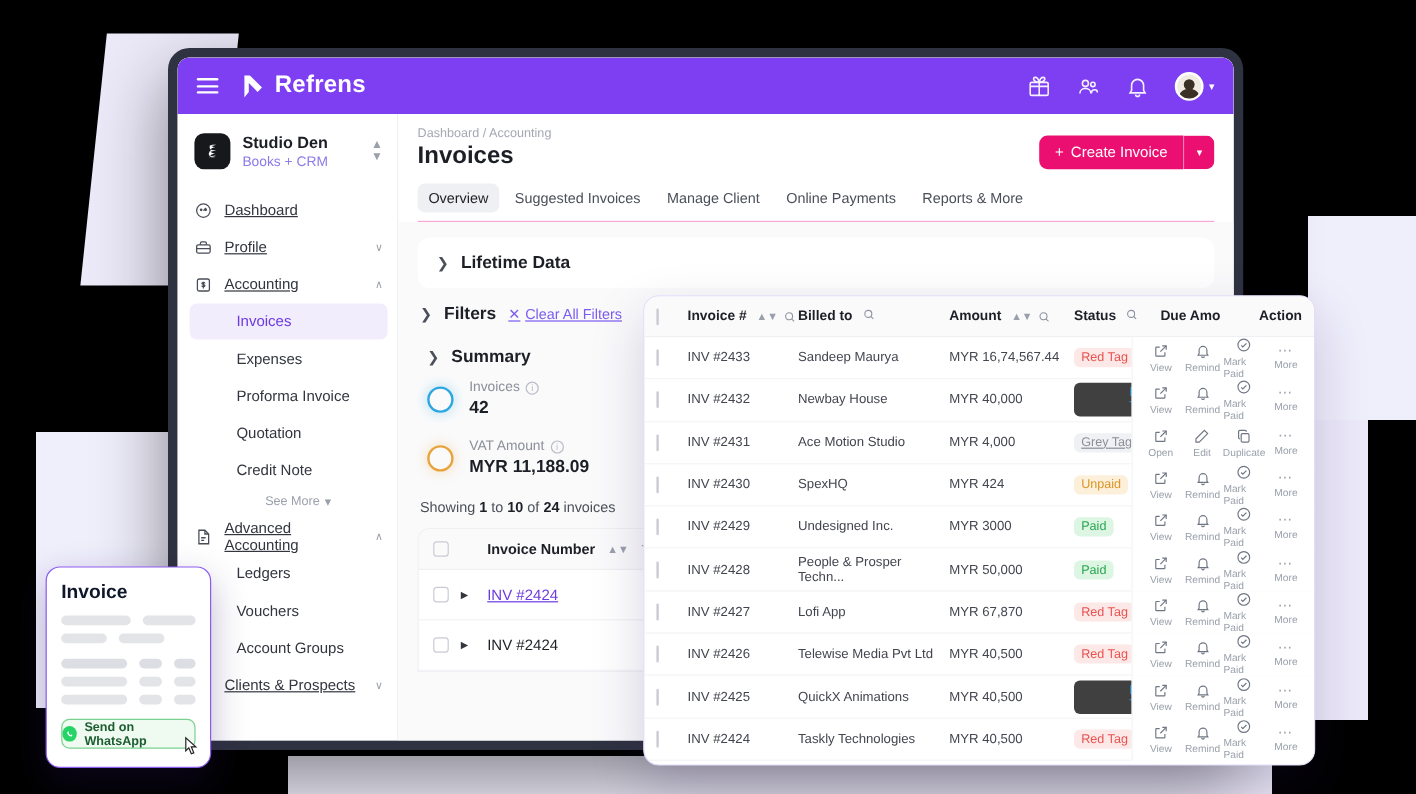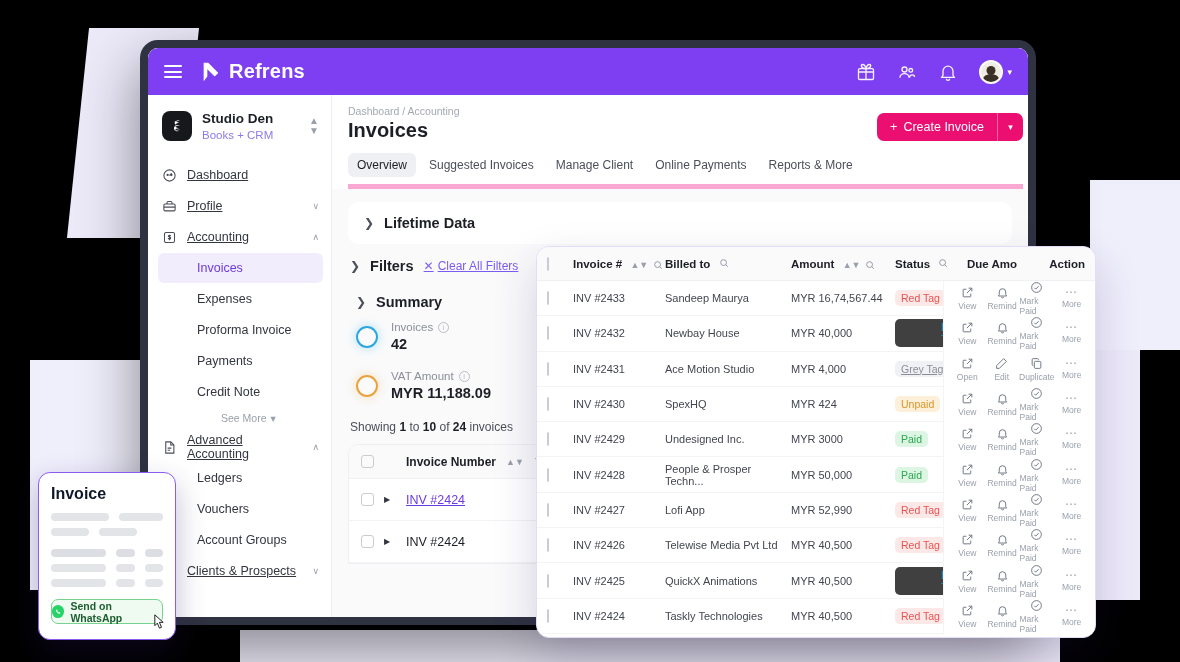--- a/index.html
+++ b/index.html
@@ -84,36 +84,36 @@
     color:#33363f; cursor:pointer; margin: 1px 8px 1px 10px; border-radius:6px;
   }
   .sub-item.active { background:#f1edfd; color:#6d3ae0; font-weight:500; }
   .see-more {
     padding-left:39px; font-size:10.5px; color:#9aa0ab; display:flex; align-items:center; gap:4px;
     height:20px; cursor:pointer;margin-left:34px;
   }
 
   
   .main { flex:1; min-width:0; display:flex; flex-direction:column; background:#fff; }
-  .main-head { padding: 10px 5px 0 16px; }
+  .main-head { padding: 10px 16px 0 16px; }
   .crumb { font-size:10.5px; color:#a4a8b2; }
   .title-row { display:flex; align-items:flex-start; }
   .page-title { font-size:20px; font-weight:700; color:#1d1f26; margin-top:2px; }
   .cta-wrap { margin-left:auto; display:flex; margin-top:-4px; }
   .cta {
     background:#ec0f72; color:#fff; font-size:12.5px; font-weight:500;
     border:none; border-radius:7px 0 0 7px; padding: 0 13px; height:28px;
     display:flex; align-items:center; gap:6px; cursor:pointer;
   }
   .cta-split {
     background:#ec0f72; color:#fff; border:none; border-left:1px solid rgba(255,255,255,.35);
     border-radius:0 7px 7px 0; width:26px; height:28px; display:flex; align-items:center;
     justify-content:center; cursor:pointer; font-size:9px;
   }
-  .tabs { display:flex; gap:4px; margin-top:11px; border-bottom:5px solid #f9a8d4; padding-bottom:0;}
+  .tabs { display:flex; gap:4px; margin-top:11px; border-bottom:1px solid #f9a8d4; padding-bottom:0;}
   .tab {
     font-size:12px; color:#4b4f59; padding:5px 9px; border-radius:6px; cursor:pointer;
     margin-bottom:7px;
   }
   .tab.active { background:#eef0f3; color:#1d1f26; font-weight:500; }
 
   .main-scroll { flex:1; background:#fafafb; padding: 13px 16px; overflow:hidden; }
   .card {
     background:#fff; border-radius:10px; padding: 13px 16px; margin-bottom:10px;
   }
@@ -313,21 +313,21 @@
           <div class="sub-item active">
             <span>Invoices</span>
           </div>
           <div class="sub-item">
             <span>Expenses</span>
           </div>
           <div class="sub-item">
             <span>Proforma Invoice</span>
           </div>
           <div class="sub-item">
-            <span>Payments</span>
+            <span>Quotation</span>
           </div>
           <div class="sub-item">
             <span>Credit Note</span>
           </div>
 
           <div class="see-more">
             <span>See More</span>
             <span>▾</span>
           </div>
 
@@ -746,21 +746,21 @@
               <span style="letter-spacing:1.5px;font-size:12px;line-height:9px;color:#9aa0ab">⋯</span>
               <span>More</span>
             </div>
           </div>
         </div>
         <div class="fp-rowwrap">
           <div class="fp-row">
             <span class="c-cbx"><span class="cbx"></span></span>
             <span class="c-inv">INV #2427</span>
             <span class="c-bill">Lofi App</span>
-            <span class="c-amt">MYR 52,990</span>
+            <span class="c-amt">MYR 67,870</span>
             <span class="c-stat"><span class="badge b-red">Red Tag</span></span>
             <span class="c-due">MYR 52,9</span>
             <span class="c-act"></span>
           </div>
           <div class="actions-cell">
             <div class="act">
               <svg width="13" height="13" viewBox="0 0 24 24" fill="none" stroke="currentColor" stroke-width="1.8">
                 <path d="M14 4h6v6"></path>
                 <path d="M20 4L11 13"></path>
                 <path d="M18 14v5a1 1 0 01-1 1H5a1 1 0 01-1-1V7a1 1 0 011-1h5"></path>

